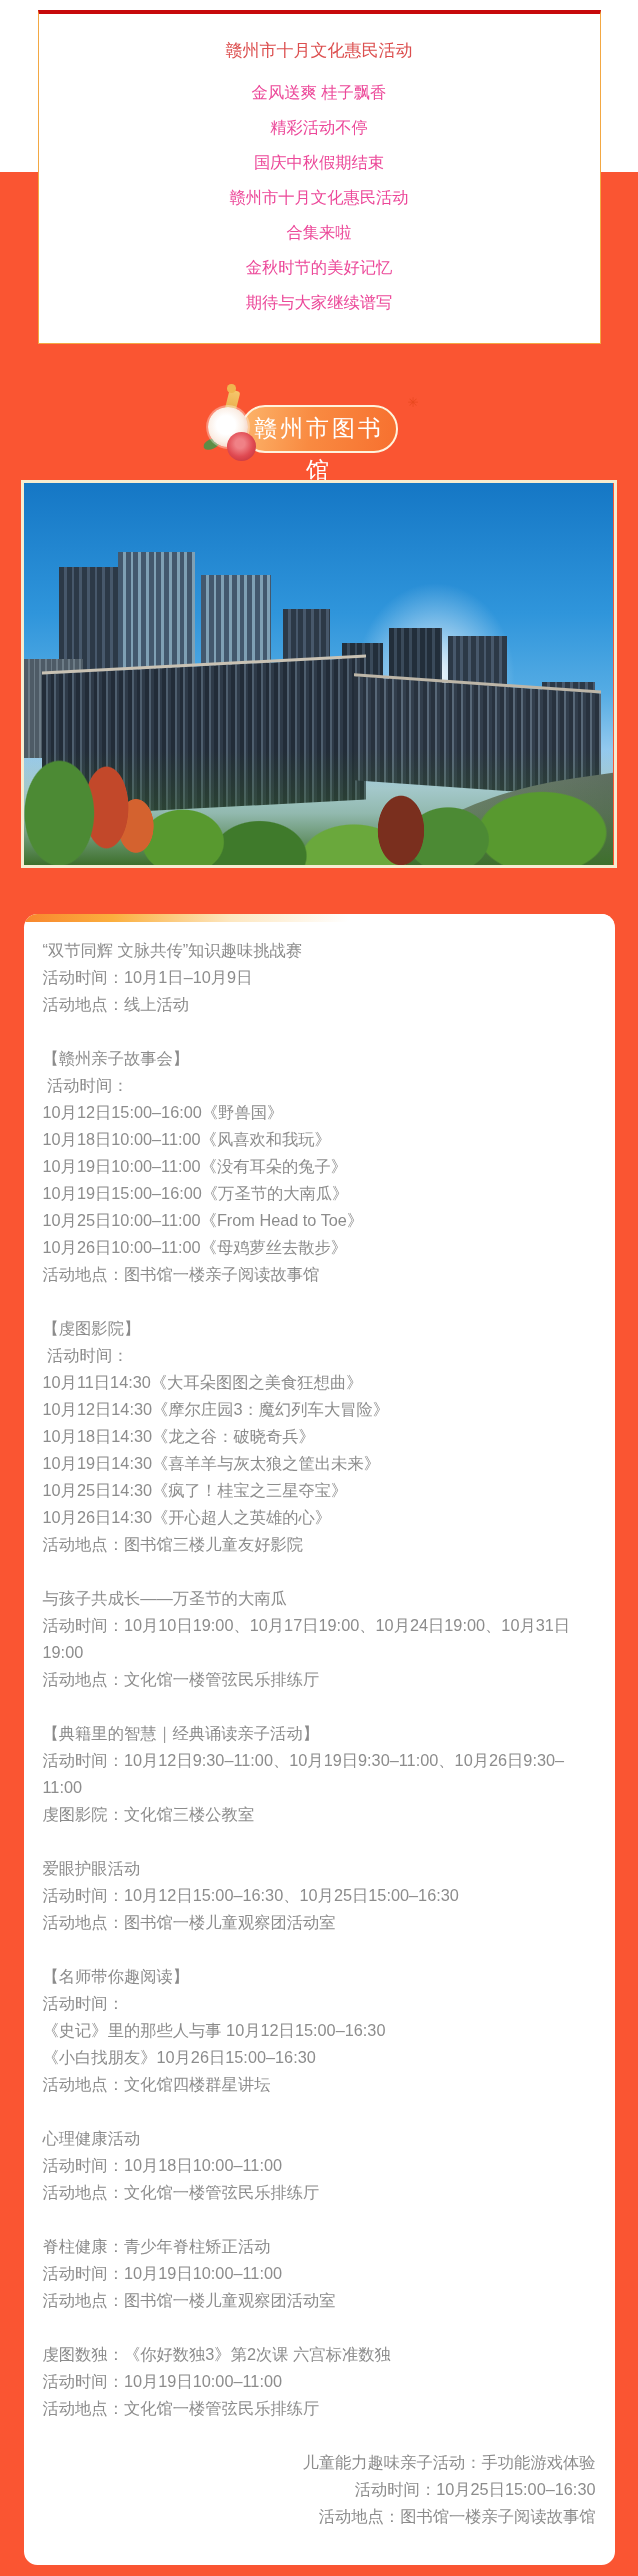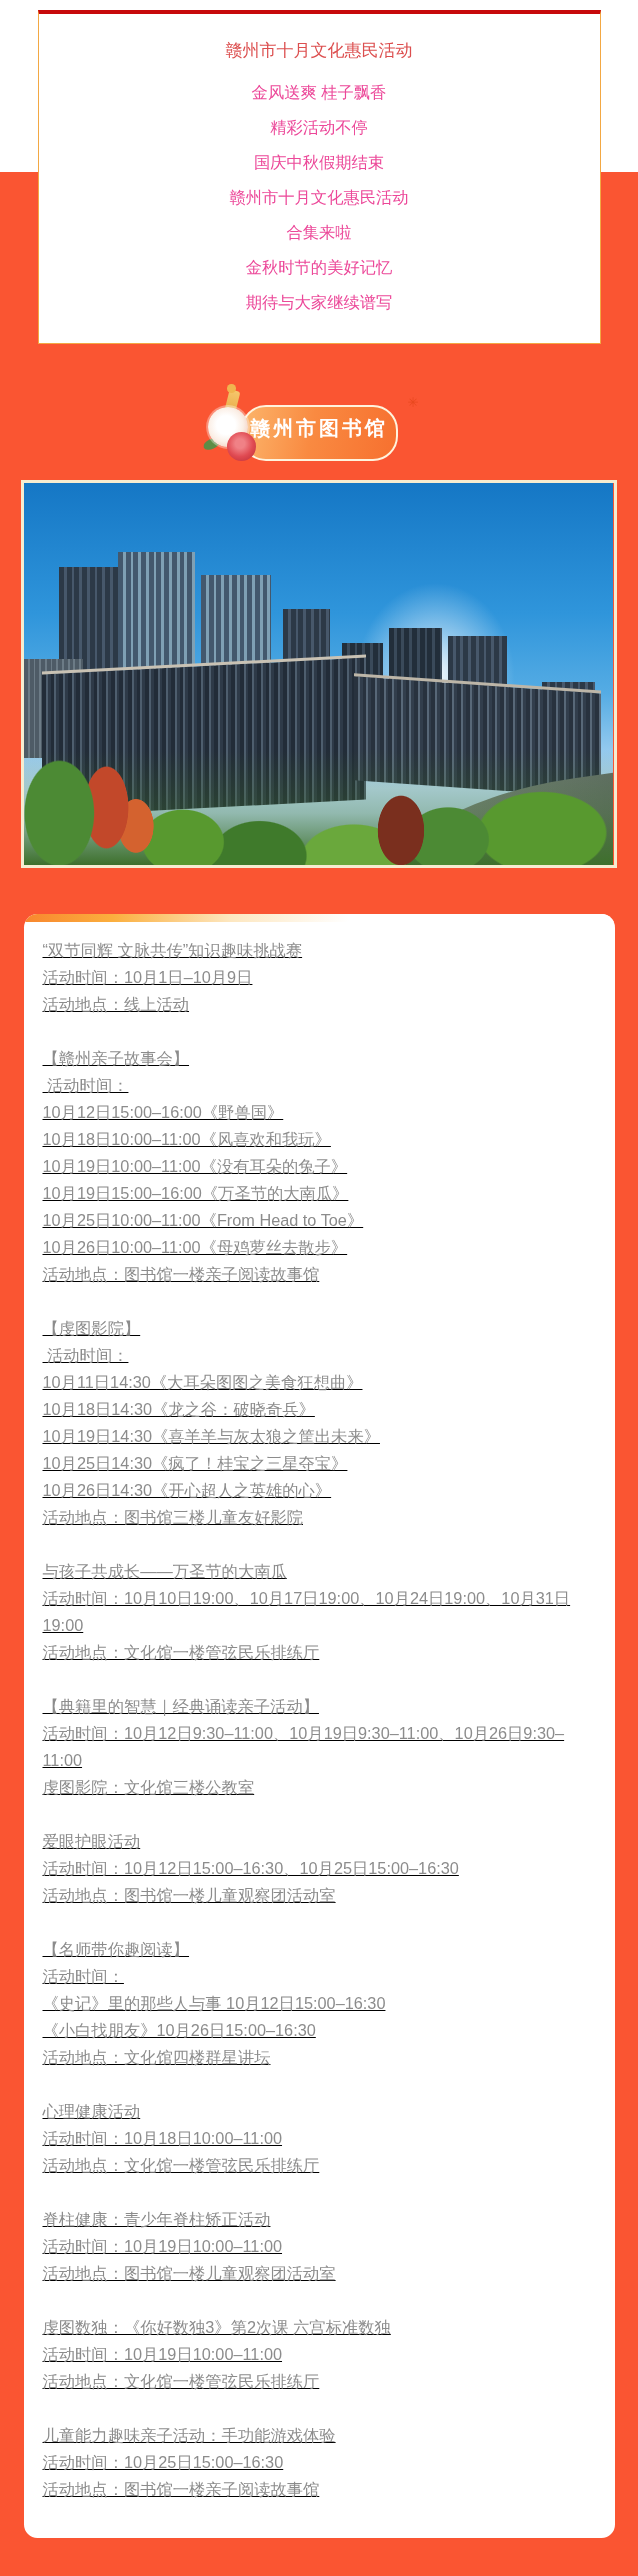--- a/index.html
+++ b/index.html
@@ -18,24 +18,24 @@
     background: #FFFFFF;
     border: 1px solid #F3A843; border-top: 4.8px solid #C7090B;
     padding: 25px 10px 23px; text-align: center;
   }
   .header-title { font-size: 17px; line-height: 23px; color: #DC4F4F; margin-bottom: 13.4px; font-weight: 400; }
   .header-line { font-size: 16.3px; line-height: 35px; color: #ec4899; white-space: pre-wrap; }
 
   
   .badge-row { position: relative; z-index: 2; width: 157px; margin: 61px auto 0; height: 50px; }
   .badge-pill {
-    position: relative; z-index: 3; width: 157px; height: 56px; border-radius: 25px;
+    position: relative; z-index: 3; width: 157px; height: 48px; border-radius: 25px;
     border: 2.9px solid #FFF3DD;
     background: linear-gradient(100deg, #FCB56B 0%, #F98A41 45%, #F7702F 100%);
-    color: #FFFFFF; font-size: 20px; font-weight: bold; letter-spacing: 2.9px;
+    color: #FFFFFF; font-size: 23px; font-weight: normal; letter-spacing: 2.9px;
     line-height: 42px; text-align: center; cursor: pointer;
   }
   .monument { position: absolute; z-index: 1; left: -15.3px; top: -15.3px; width: 10.5px; height: 38px;
     background: linear-gradient(180deg, #F6C66B, #DF9A33); border-radius: 2.9px; transform: rotate(14deg); }
   .monument-top { position: absolute; z-index: 1; left: -13.4px; top: -21px; width: 8.6px; height: 8.6px;
     border-radius: 50%; background: #F0B54F; }
   .flower-white { position: absolute; z-index: 4; left: -33px; top: 1.9px; width: 40px; height: 40px; border-radius: 50%;
     background: radial-gradient(circle at 45% 45%, #FFFFFF 0 30%, #FBEFE6 55%, #F3CDBE 80%, #EFBCAB 100%);
     box-shadow: 0 0 0 1.9px rgba(255,255,255,.35); }
   .flower-red { position: absolute; z-index: 5; left: -13.4px; top: 27px; width: 29px; height: 29px; border-radius: 50%;
@@ -84,23 +84,23 @@
       linear-gradient(180deg, rgba(62,112,44,0) 0%, rgba(62,112,44,.35) 55%, #3E702C 100%); }
   .road { position: absolute; right: -4%; bottom: -6%; width: 46%; height: 26%;
     background: linear-gradient(100deg, #8A948E 0%, #6E7973 60%, #5F6A64 100%);
     border-top-left-radius: 80% 100%; transform: rotate(-8deg); }
 
   
   .content-card { position: relative; z-index: 2; width: 591px; margin: 46px auto 0;
     background: #FFFFFF; border-radius: 13.4px; overflow: hidden; }
   .card-topbar { height: 7.7px;
     background: linear-gradient(90deg, #F8862E 0%, #FBAF3E 15%, #FDE7C0 35%, #FFFFFF 55%); }
-  .card-body { padding: 15.3px 19px 19px; text-decoration: underline; }
+  .card-body { padding: 15.3px 19px 19px; }
   .section { margin-bottom: 27px; }
-  .section:last-child { margin-bottom: 16px; }
+  .section:last-child { margin-bottom: 16px; text-align: right; }
   .line { font-size: 16.3px; line-height: 27px; color: #8C8C8C; white-space: pre-wrap; }
 </style>
 </head>
 <body>
 
 <div class="white-band"></div>
 
 <div class="header-card">
   <div class="header-title">赣州市十月文化惠民活动</div>
   <div>
@@ -185,20 +185,21 @@
         </div>
 
       <div class="section">
 
           <div class="line">【虔图影院】</div>
 
           <div class="line"> 活动时间：</div>
 
           <div class="line">10月11日14:30《大耳朵图图之美食狂想曲》</div>
 
+          <div class="line">10月12日14:30《摩尔庄园3：魔幻列车大冒险》</div>
 
           <div class="line">10月18日14:30《龙之谷：破晓奇兵》</div>
 
           <div class="line">10月19日14:30《喜羊羊与灰太狼之筐出未来》</div>
 
           <div class="line">10月25日14:30《疯了！桂宝之三星夺宝》</div>
 
           <div class="line">10月26日14:30《开心超人之英雄的心》</div>
 
           <div class="line">活动地点：图书馆三楼儿童友好影院</div>

